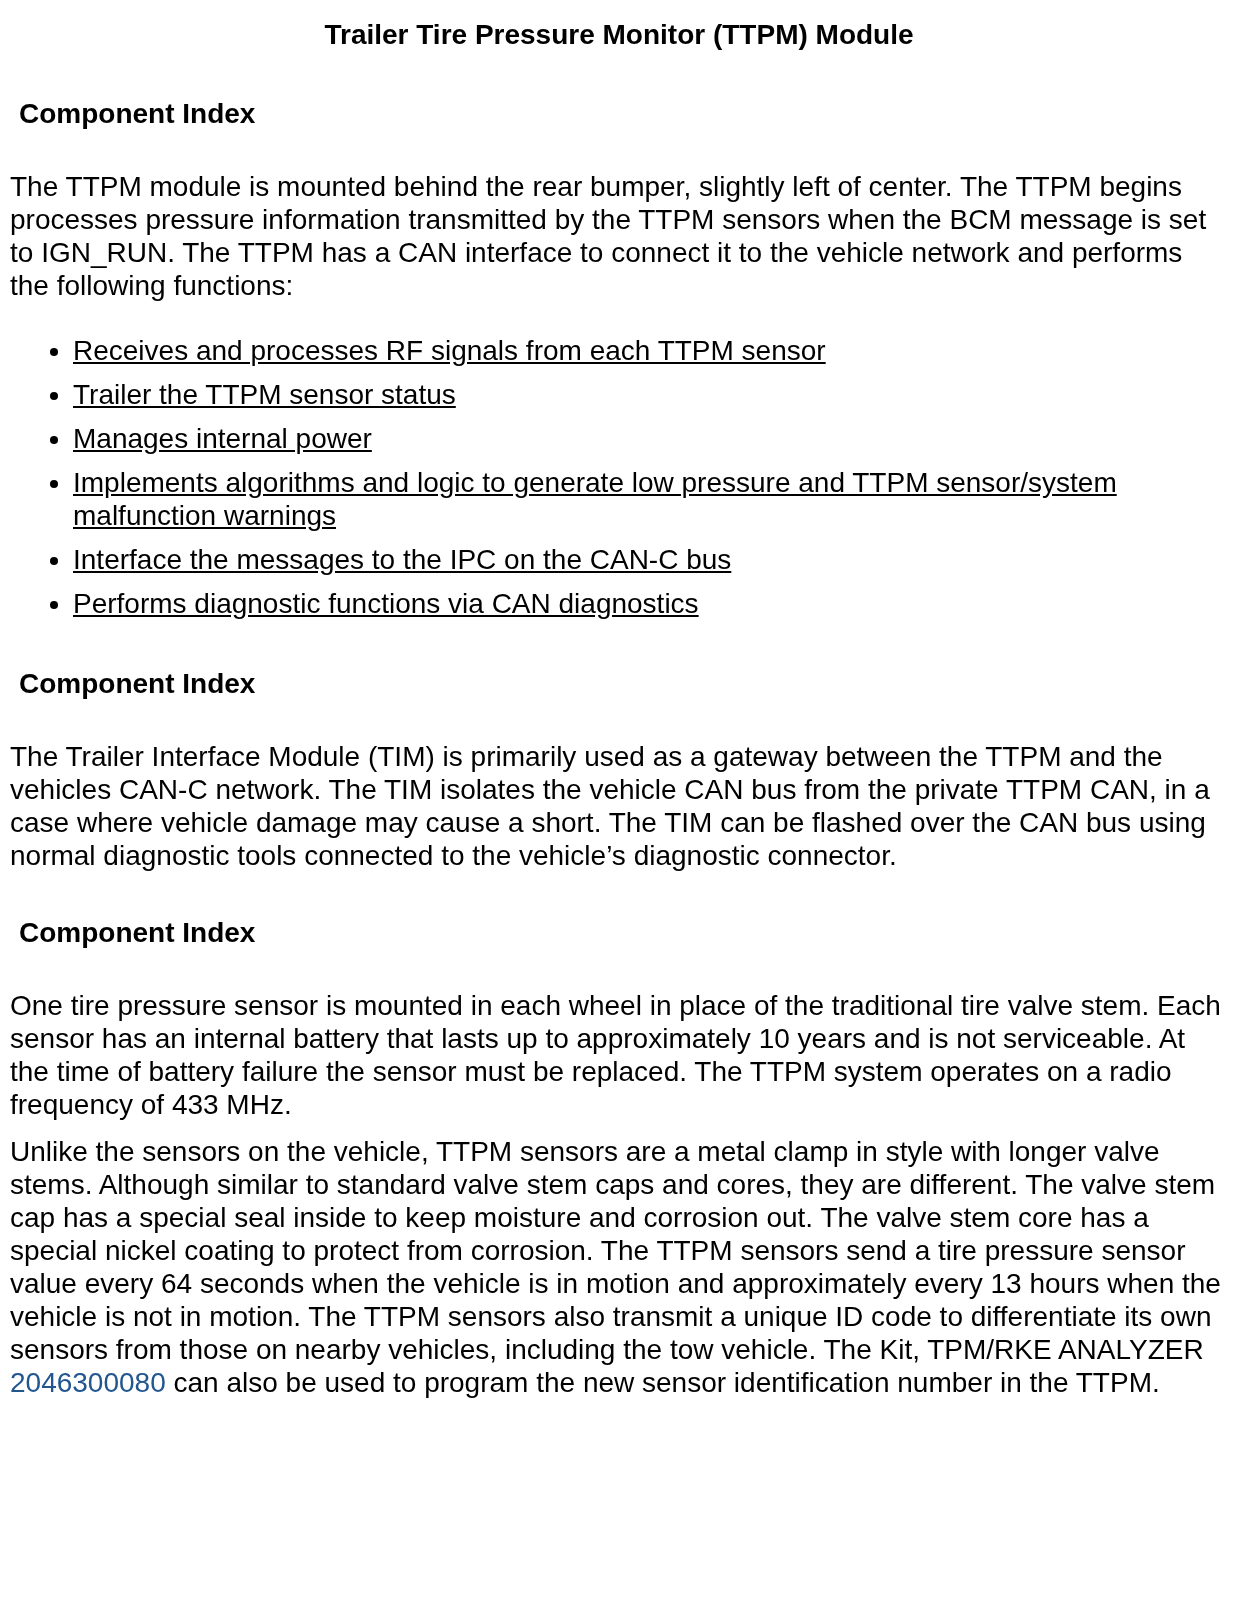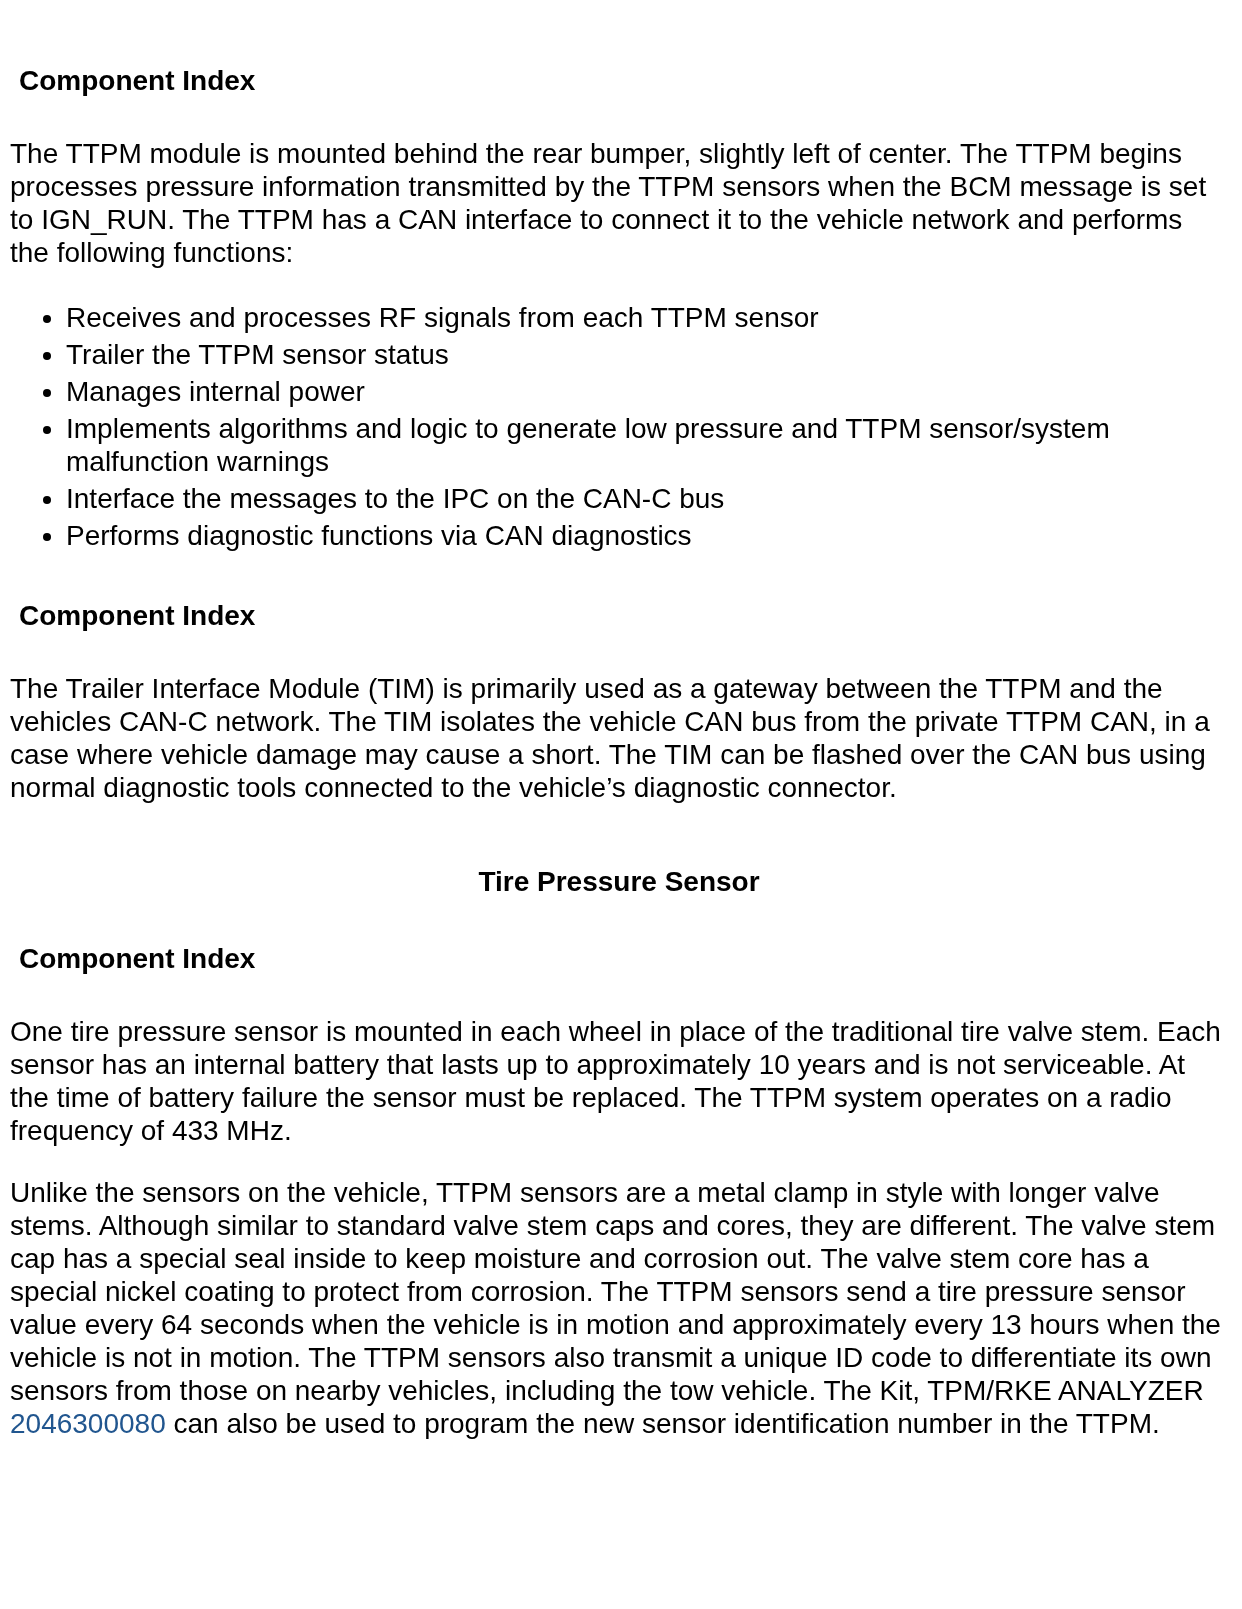--- a/index.html
+++ b/index.html
@@ -41,62 +41,63 @@
     margin: 46px 0 0 9px;
   }
   .ci-2 { margin-top: 47px; }
   .ci-3 { margin-top: 44px; }
 
   p.para {
     margin: 40px 0 0 0;
     padding: 0;
   }
   p.para-follow {
-    margin-top: 29px;
+    margin-top: 14px;
   }
 
   ul.bullet-list {
     margin: 32px 0 0 0;
     padding: 0 0 0 52px;
     list-style: disc outside;
   }
   ul.bullet-list li {
-    margin: 4px;
+    margin: 11px;
     padding: 0;
+    text-decoration: underline;
   }
 
   a.inline-link {
     color: #21568F;
     text-decoration: none;
     cursor: pointer;
   }
 </style>
 </head>
 <body>
 
 <main>
 
   <section>
+    <h1 class="doc-title">Trailer Tire Pressure Monitor (TTPM) Module</h1>
     <a class="component-index">Component Index</a>
     <p class="para">The TTPM module is mounted behind the rear bumper, slightly left of center. The TTPM begins processes pressure information transmitted by the TTPM sensors when the BCM message is set to IGN_RUN. The TTPM has a CAN interface to connect it to the vehicle network and performs the following functions:</p>
     <ul class="bullet-list">
       <li>Receives and processes RF signals from each TTPM sensor</li>
       <li>Trailer the TTPM sensor status</li>
       <li>Manages internal power</li>
       <li>Implements algorithms and logic to generate low pressure and TTPM sensor/system malfunction warnings</li>
       <li>Interface the messages to the IPC on the CAN-C bus</li>
       <li>Performs diagnostic functions via CAN diagnostics</li>
     </ul>
   </section>
 
   <section>
     <a class="component-index ci-2">Component Index</a>
     <p class="para">The Trailer Interface Module (TIM) is primarily used as a gateway between the TTPM and the vehicles CAN-C network. The TIM isolates the vehicle CAN bus from the private TTPM CAN, in a case where vehicle damage may cause a short. The TIM can be flashed over the CAN bus using normal diagnostic tools connected to the vehicle’s diagnostic connector.</p>
   </section>
 
   <section>
-    <h1 class="doc-title title-gap-2">Tire Pressure Sensor</h1>
     <a class="component-index ci-3">Component Index</a>
     <p class="para">One tire pressure sensor is mounted in each wheel in place of the traditional tire valve stem. Each sensor has an internal battery that lasts up to approximately 10 years and is not serviceable. At the time of battery failure the sensor must be replaced. The TTPM system operates on a radio frequency of 433 MHz.</p>
     <p class="para para-follow"><span>Unlike the sensors on the vehicle, TTPM sensors are a metal clamp in style with longer valve stems. Although similar to standard valve stem caps and cores, they are different. The valve stem cap has a special seal inside to keep moisture and corrosion out. The valve stem core has a special nickel coating to protect from corrosion. The TTPM sensors send a tire pressure sensor value every 64 seconds when the vehicle is in motion and approximately every 13 hours when the vehicle is not in motion. The TTPM sensors also transmit a unique ID code to differentiate its own sensors from those on nearby vehicles, including the tow vehicle. The Kit, TPM/RKE ANALYZER </span><a class="inline-link">2046300080</a><span> can also be used to program the new sensor identification number in the TTPM.</span></p>
   </section>
 
 </main>
 
 </body></html>

